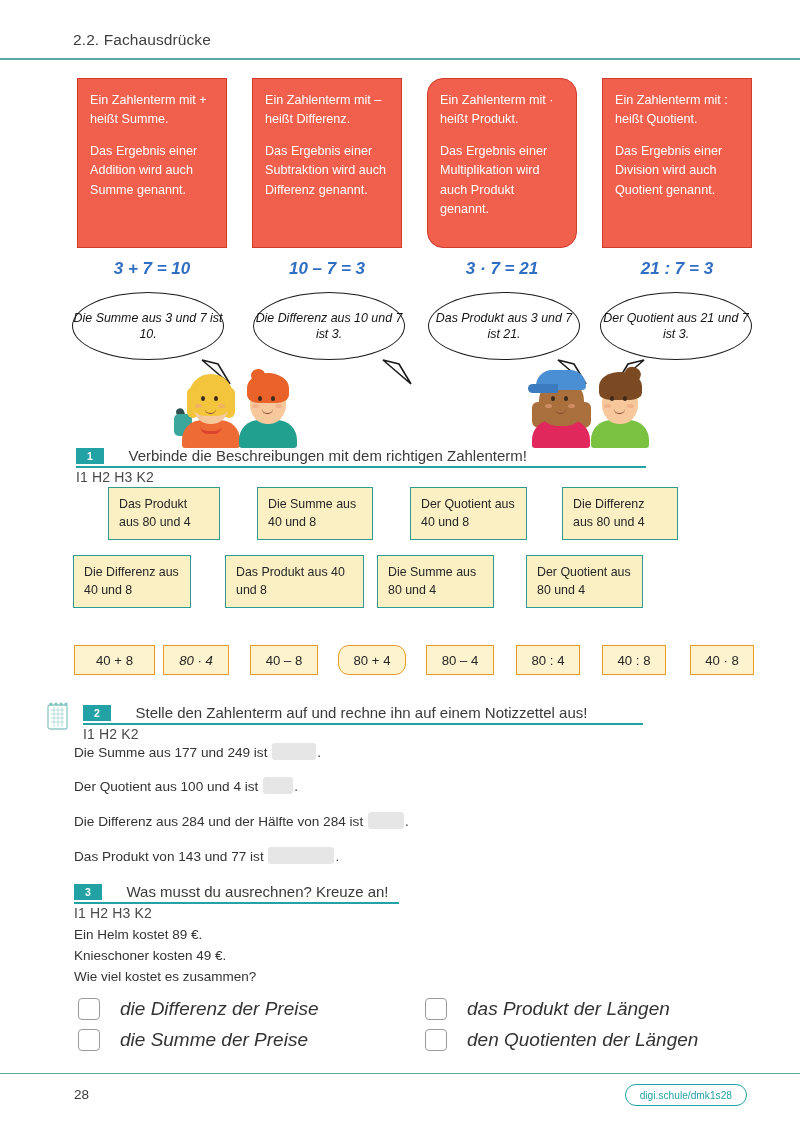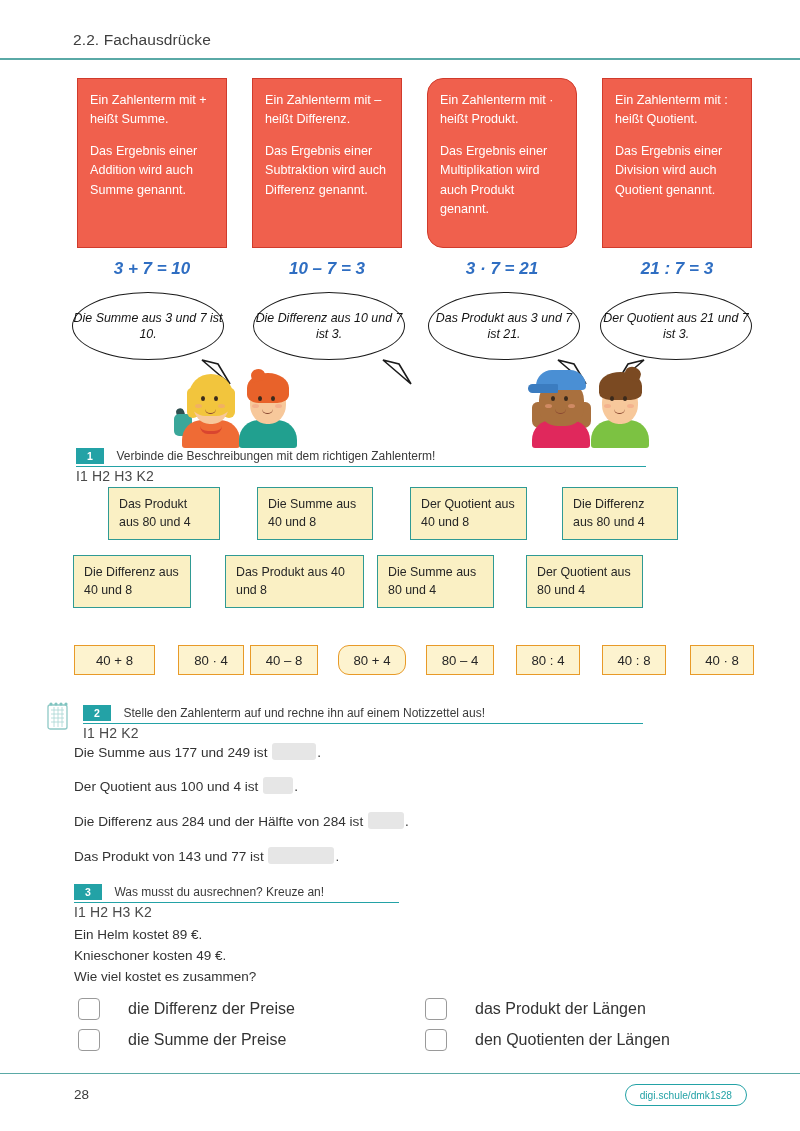--- a/index.html
+++ b/index.html
@@ -102,21 +102,21 @@
   .kid-d .body { background:#7cc242; }
 
   
   .ex-head { position: absolute; }
   .ex-badge {
     display:inline-block; width:28px; height:16px; background:#23a2a6;
     color:#fff; font-size:10.5px; font-weight:700; text-align:center; line-height:16px;
     vertical-align: middle;
   }
   .ex-text {
-    display:inline-block; margin-left:8px; font-size:12px; color:#3a3a3a;
+    display:inline-block; margin-left:20px; font-size:15px; color:#3a3a3a;
     vertical-align: middle;
   }
   .ex-rule { height:1.4px; background:#23a2a6; margin-top:2px; }
   .ex-tags { font-size:14px; color:#4a4a4a; margin-top:1px; letter-spacing:.15px; }
 
   
   .notepad { position:absolute; left:46px; top:701px; width:24px; height:30px; }
 
   
   .ycard {
@@ -140,21 +140,21 @@
     height:17px; vertical-align:-3px; margin:0 1px;
   }
 
   
   .prob { position:absolute; font-size:13.5px; line-height:1.55; color:#333; }
   .chkrow { position:absolute; display:flex; align-items:center; }
   .chkbox {
     width:22px; height:22px; border:1.6px solid #9a9a9a; border-radius:4px;
     background:#fff; flex:none;
   }
-  .chklabel { margin-left:28px; font-size:16px; color:#333; }
+  .chklabel { margin-left:20px; font-size:19px; color:#333;font-style:italic; }
 
   
   .footer-rule { position:absolute; left:0; top:1073px; width:800px; height:1.4px; background:#5aa9a6; }
   .page-num { position:absolute; left:74px; top:1087px; font-size:13.5px; color:#3a3a3a; }
   .footer-text { position:absolute; left:119px; top:1089px; font-size:11.6px; color:#3a3a3a; }
   .footer-pill {
     position:absolute; right:53px; top:1084px; height:22px; padding:0 14px;
     border:1.4px solid #23a2a6; border-radius:12px; color:#23a2a6;
     font-size:10.2px; display:flex; align-items:center; justify-content:center;
   }
@@ -305,21 +305,21 @@
     <span>Das Produkt aus 40 und 8</span>
   </div>
   <div class="ycard" style="left:377px; top:555px; width:117px;">
     <span>Die Summe aus 80 und 4</span>
   </div>
   <div class="ycard" style="left:526px; top:555px; width:117px;">
     <span>Der Quotient aus 80 und 4</span>
   </div>
 
   <div class="obox" style="left:74px;  width:81px;">40 + 8</div>
-  <div class="obox" style="left:178px; width:66px;">80 · 4</div>
+  <div class="obox" style="left:163px; width:66px;font-style:italic;">80 · 4</div>
   <div class="obox" style="left:250px; width:68px;">40 – 8</div>
   <div class="obox" style="left:338px; width:68px;border-radius:11px;">80 + 4</div>
   <div class="obox" style="left:426px; width:68px;">80 – 4</div>
   <div class="obox" style="left:516px; width:64px;">80 : 4</div>
   <div class="obox" style="left:602px; width:64px;">40 : 8</div>
   <div class="obox" style="left:690px; width:64px;">40 · 8</div>
 
   <div class="notepad">
     <svg width="24" height="30" viewBox="0 0 24 30">
       <rect x="2" y="4" width="19" height="24" rx="2" fill="#fff" stroke="#8fc9c6" stroke-width="1.3"></rect>

